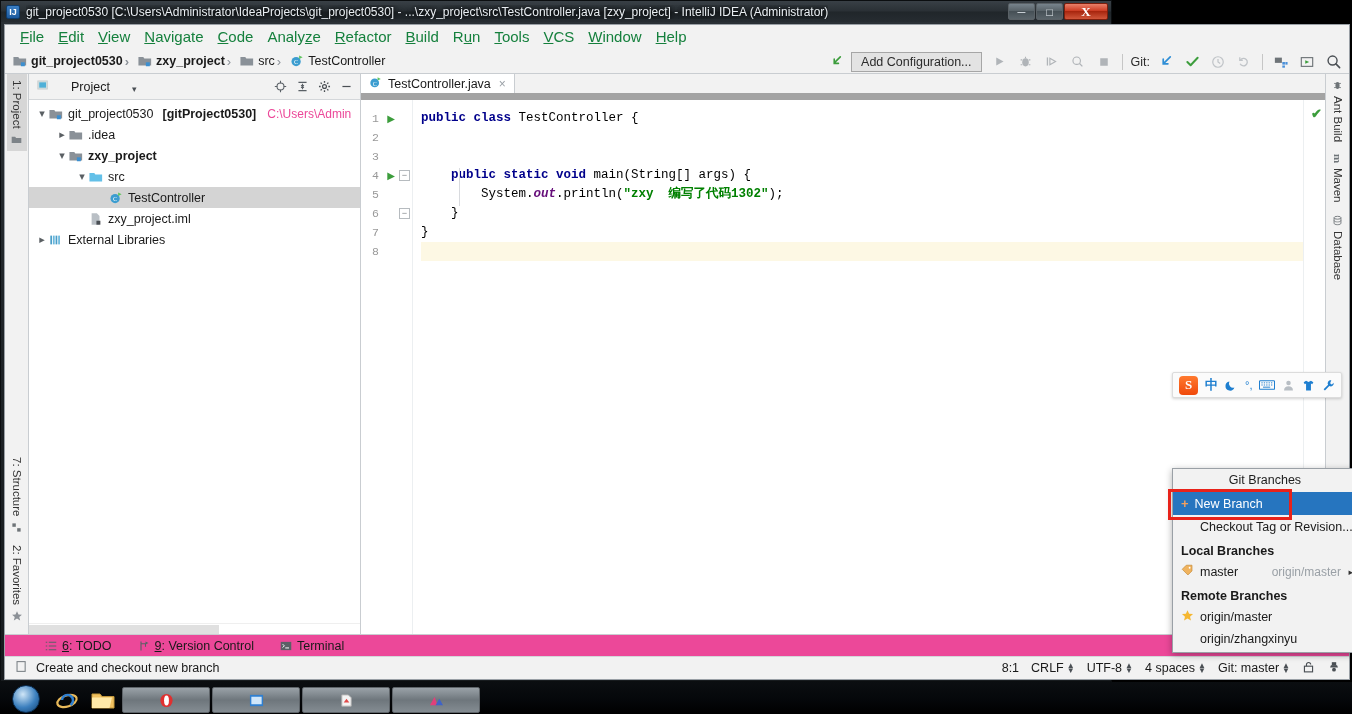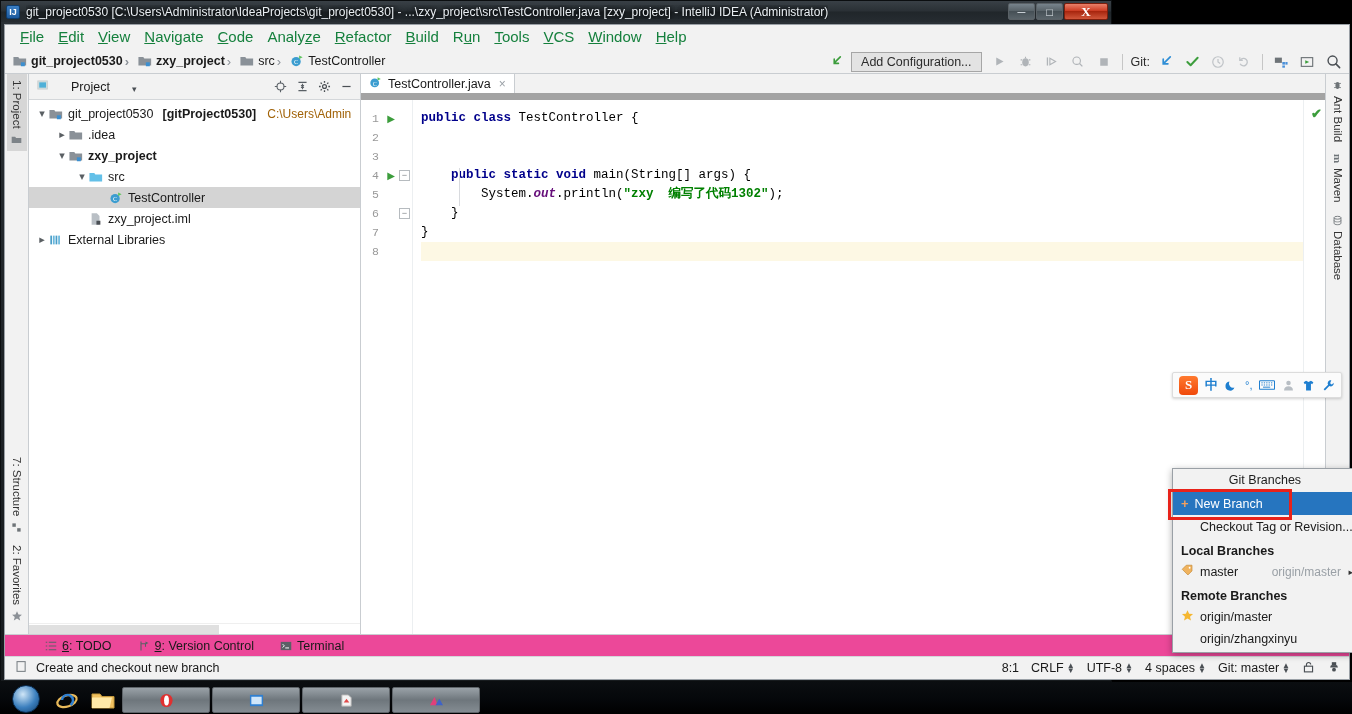--- a/index.html
+++ b/index.html
@@ -195,21 +195,21 @@
     white-space: nowrap;
     padding-right: 4px;
   }
   .tnode.sel { background: #d4d4d4; }
   .arrow {
     width: 14px; flex: 0 0 14px;
     display: flex; align-items: center; justify-content: center;
     color: #5a5f63; font-size: 9px;
   }
   .tlabel { display: flex; align-items: center; gap: 5px; }
-  .tpath { color: #a16207; margin-left: 6px; font-size: 12px; }
+  .tpath { color: #ec4899; margin-left: 6px; font-size: 12px; }
   .bold { font-weight: bold; }
   .hscroll {
     height: 11px;
     background: #fff;
     border-top: 1px solid #efefef;
     position: relative;
   }
   .hscroll .thumb {
     position: absolute; left: 0; top: 1px;
     width: 190px; height: 9px;

